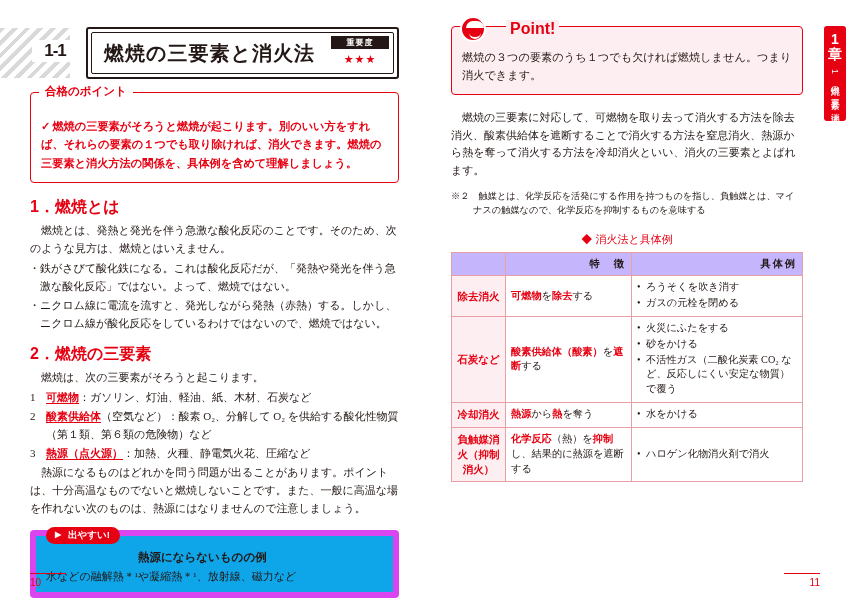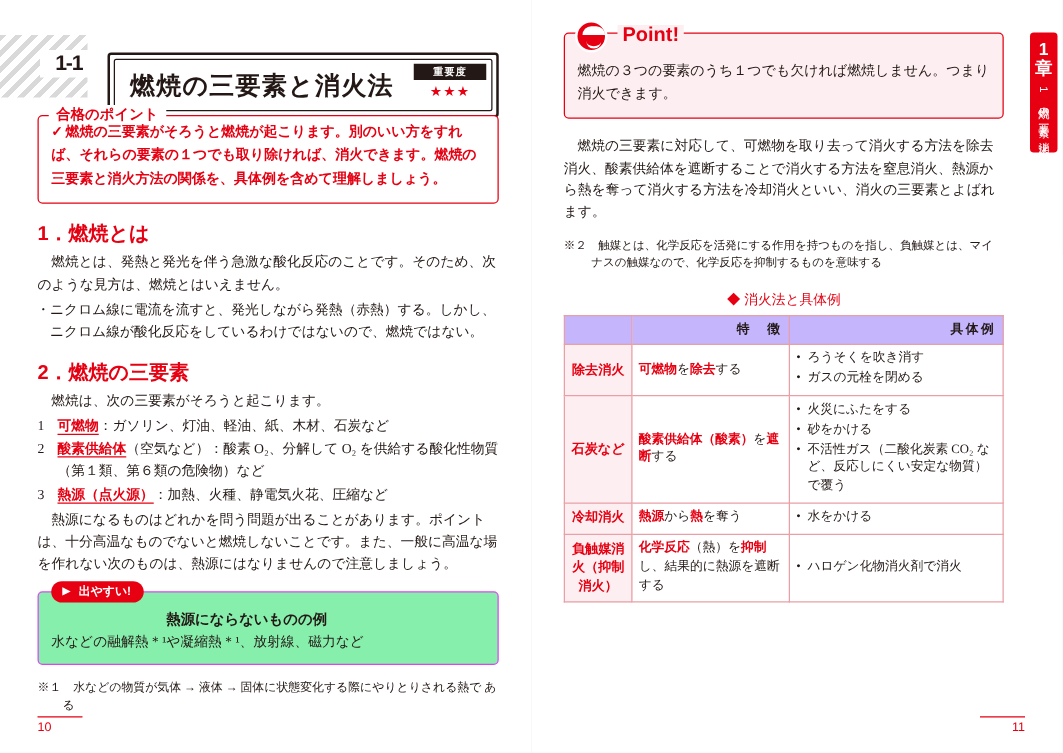--- a/index.html
+++ b/index.html
@@ -26,21 +26,21 @@
     position: absolute; left: -30px; top: 2px; width: 70px; height: 50px;
     background: repeating-linear-gradient(-45deg, #d9d9d9 0 4px, #ffffff 4px 9px);
   }
   .chapnum {
     position: absolute; left: 2px; top: 14px; width: 46px; text-align: center;
     font-family: "Liberation Sans", sans-serif;
     font-size: 17px; font-weight: bold; color: #231815; letter-spacing: -1px;
     background: #fff; padding: 1px 0;
   }
   .title-bar {
-    position: absolute; left: 56px; top: 16px; right: 0; height: 52px;
+    position: absolute; left: 56px; top: 1px; right: 0; height: 52px;
     border: 2px solid #231815; border-radius: 3px;
     background: #fff;
     display: flex; align-items: center;
   }
   .title-bar .inner {
     position: absolute; left: 3px; top: 3px; right: 3px; bottom: 3px;
     border: 1px solid #231815; border-radius: 2px;
   }
   .title-text {
     position: relative; z-index: 2; margin-left: 16px;
@@ -54,21 +54,21 @@
   .importance .lbl {
     background: #231815; color: #fff; font-size: 8px; font-weight: bold;
     font-family: "Liberation Sans", sans-serif;
     padding: 1px 0; display: block; letter-spacing: 1px;
   }
   .importance .stars { color: #e60012; font-size: 11px; letter-spacing: 1px; line-height: 12px; }
 
   
   .passbox {
     border: 1px solid #e60012; border-radius: 4px;
-    padding: 4px 10px 10px 10px; margin: 10px 0 14px 0;
+    padding: 24px 10px 10px 10px; margin: 10px 0 14px 0;
     position: relative;
     background: #fff;
   }
   .passbox-title {
     position: absolute; left: 8px; top: -9px; background: #fff;
     padding: 0 6px; color: #e60012; font-weight: bold; font-size: 11.5px;
     font-family: "Liberation Sans", sans-serif;
   }
   .passbox p {
     margin: 0; font-size: 11.2px; line-height: 1.65; color: #e60012; font-weight: bold;
@@ -90,22 +90,22 @@
   ol.nums { margin: 2px 0 2px 0; padding: 0; list-style: none; }
   ol.nums li {
     font-size: 11px; line-height: 1.62; padding-left: 16px; position: relative; margin-bottom: 1px;
   }
   ol.nums li .n { position: absolute; left: 0; top: 0; }
   .redb { color: #e60012; font-weight: bold; }
   .ul-red { border-bottom: 1px solid #e60012; }
 
   
   .deya {
-    margin-top: 12px; border: 1px solid #d946ef; border-radius: 4px;
-    background: #86efac; padding: 6px 0 8px 10px; position: relative;
+    margin-top: 12px; border: 6px solid #d946ef; border-radius: 4px;
+    background: #0ea5e9; padding: 6px 0 8px 10px; position: relative;
   }
   .deya-tab {
     position: absolute; left: 10px; top: -9px;
     background: #e60012; color: #fff; font-size: 9.5px; font-weight: bold;
     font-family: "Liberation Sans", sans-serif;
     padding: 2px 10px 2px 22px; border-radius: 9px;
   }
   .deya-tab:before {
     content: "▶"; position: absolute; left: 9px; top: 3px; font-size: 8px;
   }
@@ -161,21 +161,21 @@
   }
   .point-face:before {
     content: ""; position: absolute; left: 4px; top: 3px; width: 18px; height: 7px;
     background: #fff; border-radius: 9px 9px 0 0;
   }
   .point-face:after {
     content: ""; position: absolute; left: 7px; top: 13px; width: 12px; height: 6px;
     border-bottom: 2px solid #fff; border-radius: 0 0 8px 8px;
   }
   .point-label {
-    color: #e60012; font-weight: bold; font-size: 16px; margin-left: 8px;
+    color: #e60012; font-weight: bold; font-size: 16px; margin-left: 20px;
     font-family: "Liberation Sans", sans-serif;
     background: #fdeff1; padding: 0 4px;
   }
   .pointbox p { margin: 0; font-size: 11.2px; line-height: 1.6; }
 
   .tbl-cap {
     text-align: center; color: #e60012; font-weight: normal; font-size: 11px;
     font-family: "Liberation Sans", sans-serif; margin: 14px 0 5px 0;
   }
   table.t {
@@ -215,20 +215,21 @@
     </div>
 
     <div class="passbox">
       <div class="passbox-title">合格のポイント</div>
       <p><span class="check">✓</span><span>燃焼の三要素がそろうと燃焼が起こります。別のいい方をすれば、それらの要素の１つでも取り除ければ、消火できます。燃焼の三要素と消火方法の関係を、具体例を含めて理解しましょう。</span></p>
     </div>
 
     <div class="sec-h">1．燃焼とは</div>
     <p class="body">燃焼とは、発熱と発光を伴う急激な酸化反応のことです。そのため、次のような見方は、燃焼とはいえません。</p>
     <ul class="dots">
+      <li>鉄がさびて酸化鉄になる。これは酸化反応だが、「発熱や発光を伴う急激な酸化反応」ではない。よって、燃焼ではない。</li>
       <li>ニクロム線に電流を流すと、発光しながら発熱（赤熱）する。しかし、ニクロム線が酸化反応をしているわけではないので、燃焼ではない。</li>
     </ul>
 
     <div class="sec-h">2．燃焼の三要素</div>
     <p class="body">燃焼は、次の三要素がそろうと起こります。</p>
     <ol class="nums">
       <li>
         <span class="n">1</span><span class="redb ul-red">可燃物</span><span>：ガソリン、灯油、軽油、紙、木材、石炭など</span>
       </li>
       <li>

